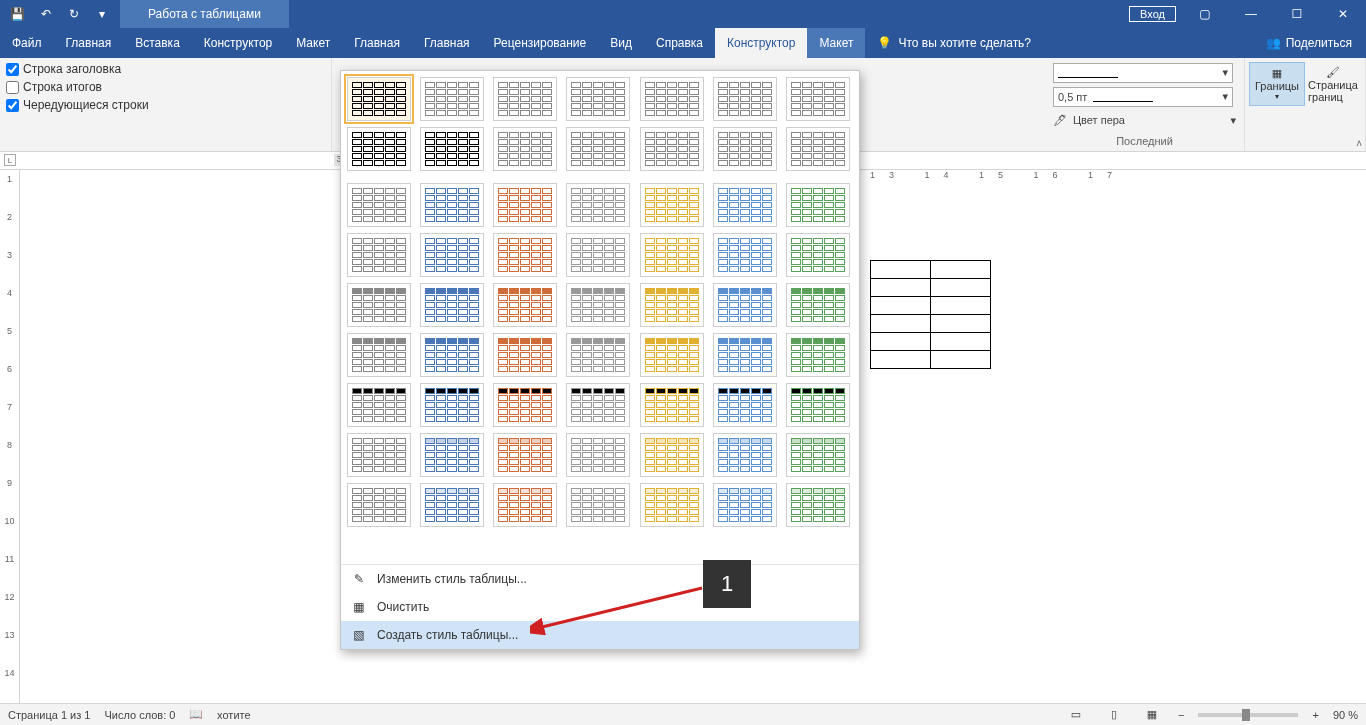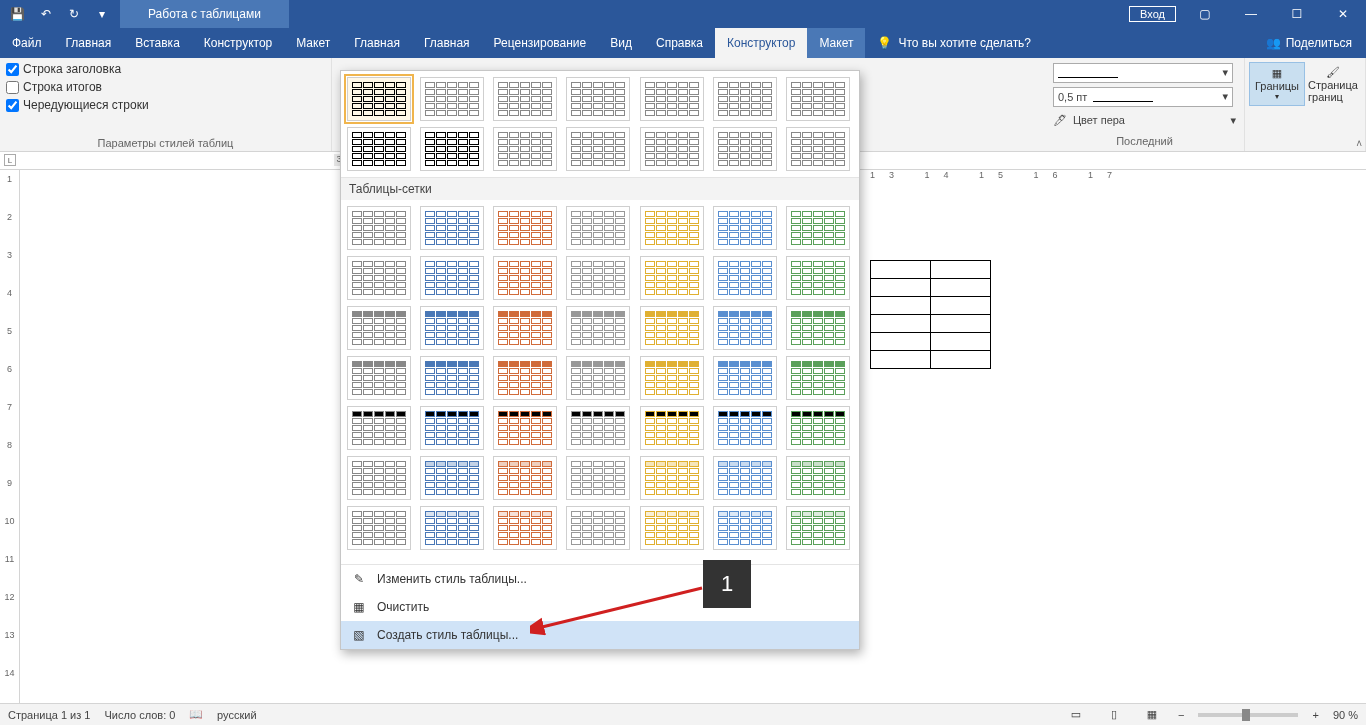--- a/index.html
+++ b/index.html
@@ -116,21 +116,20 @@
         <label class="chk">
             <input type="checkbox" style="">
             <span>Строка итогов</span>
           </label>
         <label class="chk">
             <input type="checkbox" checked="" style="">
             <span>Чередующиеся строки</span>
           </label>
       </div>
     </div>
-    <div class="group-label">Параметры стилей таблиц</div>
   </div>
 
   <div style="flex:1"></div>
 
 
   <div class="ribbon-group borders-group" style="width:200px">
     <div class="brow">
       <div class="combo" style="width:180px; display:flex; align-items:center; padding:0 4px;">
         <div class="line-sample"></div>
           <span style="margin-left:auto">▾</span>
@@ -623,21 +622,20 @@
             <div style="--c: #888;"></div>
             <div style="--c: #888;"></div>
             <div style="--c: #888;"></div>
             <div style="--c: #888;"></div>
             <div style="--c: #888;"></div>
             <div style="--c: #888;"></div>
             <div style="--c: #888;"></div>
           </div>
         </div>
       </div>
-    <div class="section-title">Таблицы-сетки</div>
     <div class="grid-wrap" id="grid-grid">
         <div class="thumb">
           <div class="mini">
             <div style="--c: #888;"></div>
             <div style="--c: #888;"></div>
             <div style="--c: #888;"></div>
             <div style="--c: #888;"></div>
             <div style="--c: #888;"></div>
             <div style="--c: #888;"></div>
             <div style="--c: #888;"></div>
@@ -2080,21 +2078,21 @@
         <path d="M0,0 L0,6 L8,3 z" fill="#d02020"></path>
       </marker>
     </defs>
   <line x1="172" y1="8" x2="8" y2="48" stroke="#d02020" stroke-width="3" marker-end="url(#ah)"></line>
 </svg>
 
 <div class="statusbar">
   <span>Страница 1 из 1</span>
   <span>Число слов: 0</span>
   <span>📖</span>
-  <span>русский</span>
+  <span>хотите</span>
   <div class="spacer"></div>
   <div class="view-btn">▭</div>
   <div class="view-btn">▯</div>
   <div class="view-btn">▦</div>
   <span>−</span>
   <div class="zoom-slider">
       <div class="knob"></div>
     </div>
   <span>+</span>
   <span>90 %</span>

